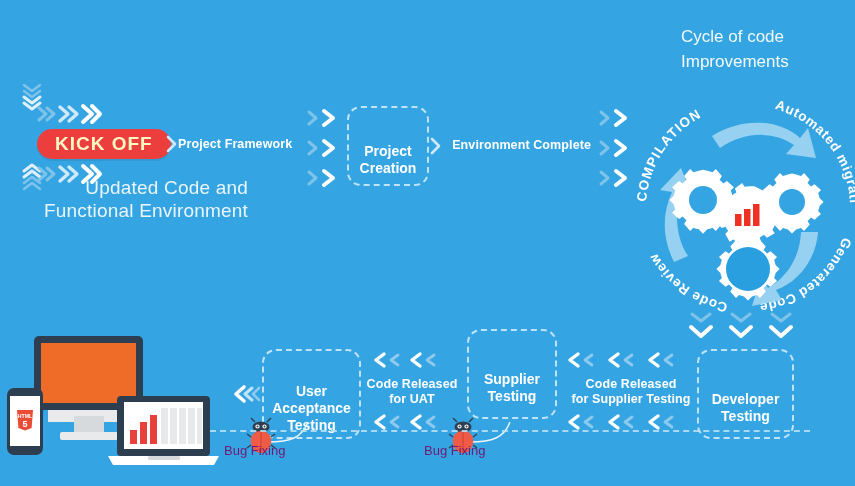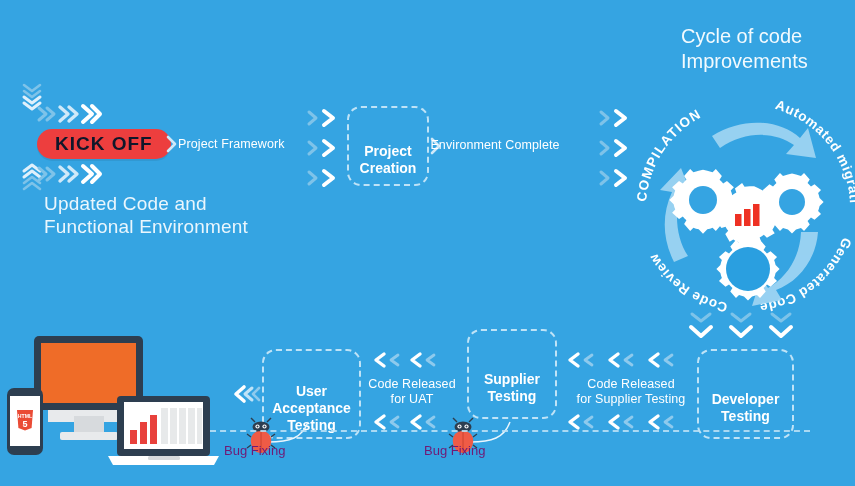--- a/index.html
+++ b/index.html
@@ -12,37 +12,37 @@
   }
   .stage{position:absolute;inset:0;}
   .abs{position:absolute;}
 
   
   .hl{
     color:#eaf6fd;font-weight:400;letter-spacing:.2px;
     font-size:19px;line-height:23px;white-space:pre-line;
   }
   .cycle-title{
-    color:#f2fafe;font-size:20px;line-height:25px;font-weight:400;white-space:pre-line;
+    color:#f2fafe;font-size:17px;line-height:25px;font-weight:400;white-space:pre-line;
   }
   .lbl{
-    color:#ffffff;font-weight:normal;font-size:12.5px;line-height:15px;
+    color:#ffffff;font-weight:bold;font-size:12.5px;line-height:15px;
     text-align:center;white-space:pre-line;letter-spacing:.1px;
   }
   .boxlbl{
     color:#ffffff;font-weight:bold;font-size:14px;line-height:17px;
     text-align:center;white-space:pre-line;margin-top:28px;
   }
   .bugtxt{color:#701a75;font-size:13px;font-weight:400;}
 
   
   .pill{
     background:#ed3e3e;border-radius:22px;
     height:30px;line-height:30px;padding:0 18px;
-    color:#0f172a;font-weight:bold;font-size:19px;letter-spacing:1px;
+    color:#fef9c3;font-weight:bold;font-size:19px;letter-spacing:1px;
     box-shadow:0 2px 0 rgba(0,0,0,.07);
     display:inline-block;
   }
 
   
   .dbox{
     border:2px dashed #bfe3f7;border-radius:14px;
     display:flex;align-items:center;justify-content:center;
     box-sizing:border-box;
   }
@@ -50,21 +50,21 @@
 
   
   .devices{position:absolute;left:0;top:322px;width:235px;height:164px;}
 </style>
 </head>
 <body>
 
 <div class="stage">
 
 
-  <div class="abs hl" style="left:44px;top:192px;">Updated Code and
+  <div class="abs hl" style="left:44px;top:176px;text-align:right;">Updated Code and
 Functional Environment</div>
 
   <div class="abs" style="left:22px;top:83px;">
     <svg width="22" height="28" viewBox="0 0 22 28" aria-hidden="true">
       <path d="M2 2 L10 8 L18 2" fill="none" stroke="#7ec3e9" stroke-width="2.6" stroke-linecap="round" stroke-linejoin="round"></path>
       <path d="M2 8 L10 14 L18 8" fill="none" stroke="#7ec3e9" stroke-width="2.6" stroke-linecap="round" stroke-linejoin="round"></path>
       <path d="M2 14 L10 20 L18 14" fill="none" stroke="#dff0fb" stroke-width="3" stroke-linecap="round" stroke-linejoin="round"></path>
       <path d="M2 20 L10 26 L18 20" fill="none" stroke="#dff0fb" stroke-width="3" stroke-linecap="round" stroke-linejoin="round"></path>
     </svg>
   </div>
@@ -129,21 +129,21 @@
     <div class="boxlbl">Project
 Creation</div>
   </div>
 
   <div class="abs" style="left:431px;top:138px;">
     <svg width="10" height="16" viewBox="0 0 10 16" aria-hidden="true">
       <path d="M1 1 L8 8 L1 15" fill="none" stroke="#cfe9f9" stroke-width="2.6" stroke-linejoin="round" stroke-linecap="round"></path>
     </svg>
   </div>
 
-  <div class="abs lbl" style="left:420px;top:138px;width:150px;text-align:center;">Environment Complete</div>
+  <div class="abs lbl" style="left:441px;top:138px;width:150px;text-align:right;">Environment Complete</div>
 
   <div class="abs" style="left:598px;top:108px;">
     <svg width="36" height="80" viewBox="0 0 36 80" aria-hidden="true">
       <g stroke-linecap="round" stroke-linejoin="round" fill="none">
         <path d="M3 4 L10 10 L3 16" stroke="#7ec3e9" stroke-width="3"></path>
         <path d="M18 3 L27 10 L18 17" stroke="#ffffff" stroke-width="4"></path>
         <path d="M3 34 L10 40 L3 46" stroke="#7ec3e9" stroke-width="3"></path>
         <path d="M18 33 L27 40 L18 47" stroke="#ffffff" stroke-width="4"></path>
         <path d="M3 64 L10 70 L3 76" stroke="#7ec3e9" stroke-width="3"></path>
         <path d="M18 63 L27 70 L18 77" stroke="#ffffff" stroke-width="4"></path>

